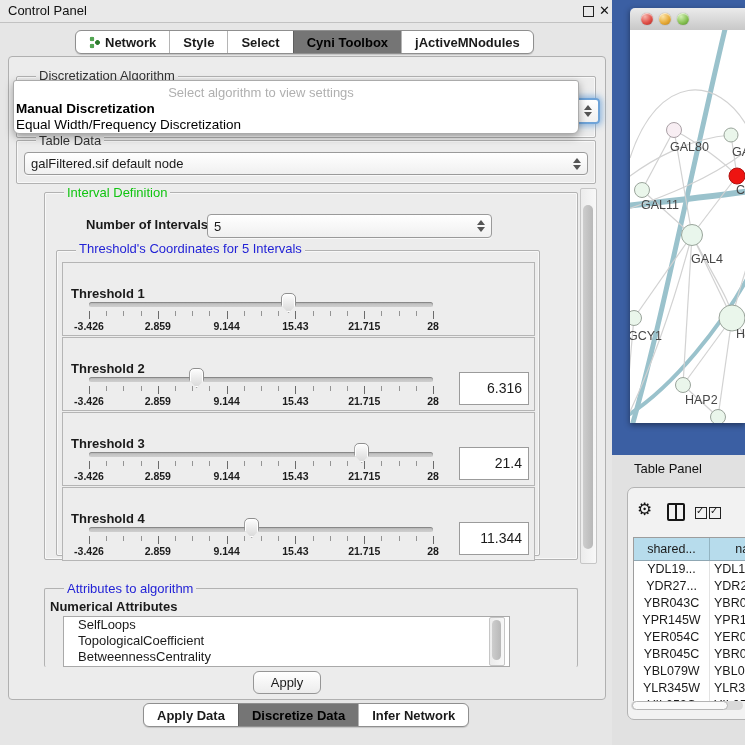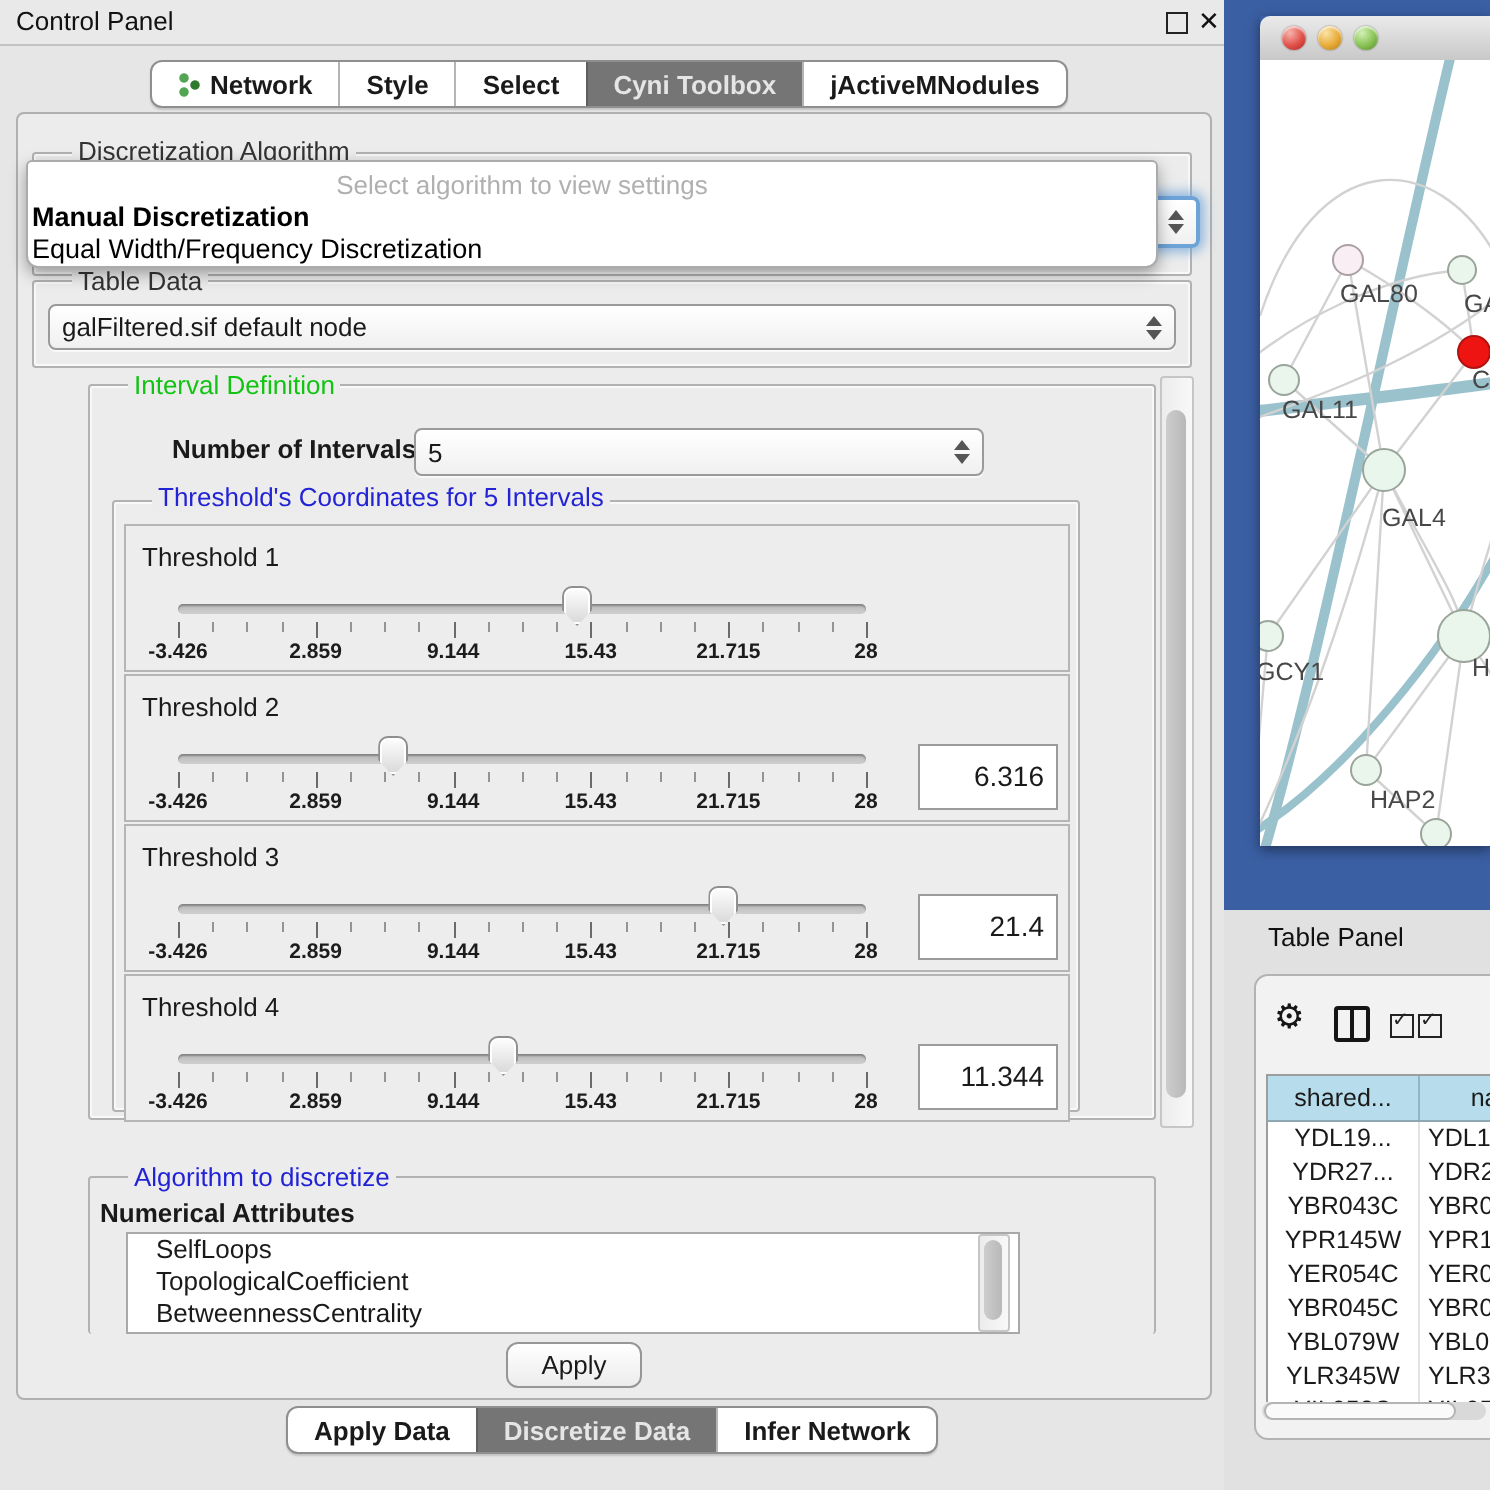--- a/index.html
+++ b/index.html
@@ -9,21 +9,21 @@
   .abs{position:absolute;}
   
   #cp-titlebar{left:0;top:0;width:612px;height:22px;background:#e9e9e9;border-bottom:1px solid #c2c2c2;}
   #cp-title{left:8px;top:3px;font-size:13px;color:#111;}
   #float-icon{left:583px;top:6px;width:9px;height:9px;border:1.5px solid #222;background:transparent;}
   #close-icon{left:599px;top:3px;font-size:13px;font-weight:bold;color:#111;}
   
   .tabstrip{display:flex;border:1px solid #8f8f8f;border-radius:6px;overflow:hidden;background:#fff;height:22px;box-shadow:0 1px 1px rgba(0,0,0,.15);}
   .tab{display:flex;align-items:center;gap:5px;padding:0 13px;font-size:13px;font-weight:600;color:#1a1a1a;border-left:1px solid #b5b5b5;white-space:nowrap;cursor:default;text-align:center;}
   .tab:first-child{border-left:none;}
-  .tab.sel{background:#757575;color:#e5e5e5;border-left-color:#5f5f5f;}
+  .tab.sel{background:#757575;color:#000000;border-left-color:#5f5f5f;}
   .net-icon{width:11px;height:13px;display:inline-block;
     background:
       radial-gradient(circle at 3px 3px,#53a553 2.1px,transparent 2.6px),
       radial-gradient(circle at 3px 10px,#53a553 2.1px,transparent 2.6px),
       radial-gradient(circle at 8.5px 6.5px,#2d7a2d 2.1px,transparent 2.6px);}
   #top-tabs{left:75px;top:30px;}
   #bottom-tabs{left:143px;top:703px;}
   
   #main-panel{left:8px;top:56px;width:596px;height:642px;background:#ececec;border:1px solid #b0b0b0;border-radius:4px;}
   .group{position:absolute;border:1px solid #b2b2b2;border-radius:2px;box-shadow:inset 0 0 0 1px #f8f8f8;}
@@ -41,21 +41,21 @@
   #popup{left:13px;top:80px;width:564px;height:52px;background:#fff;border:1px solid #ababab;border-radius:3px 3px 6px 6px;box-shadow:0 3px 8px rgba(0,0,0,.35);z-index:5;}
   #popup-hint{position:absolute;left:0;right:70px;top:4px;text-align:center;color:#b0b0b0;font-size:13px;}
   .popup-item{position:absolute;left:2px;font-size:13.5px;color:#000;white-space:nowrap;}
   
   .vscroll{position:absolute;background:linear-gradient(90deg,#ececec,#f8f8f8);border:1px solid #c6c6c6;border-radius:2px;}
   .vthumb{position:absolute;background:linear-gradient(90deg,#cdcdcd,#b8b8b8);border-radius:5px;}
   
   #num-label{left:86px;top:217px;font-size:13px;font-weight:bold;}
   #num-combo{left:207px;top:214px;width:271px;height:22px;}
   .thr-box{position:absolute;left:0;width:471px;height:72px;background:#ededed;border:1px solid #b5b5b5;}
-  .thr-label{position:absolute;left:8px;top:8px;font-size:13px;font-weight:normal;}
+  .thr-label{position:absolute;left:8px;top:23px;font-size:13px;font-weight:bold;}
   .slider{position:absolute;left:26px;top:28px;width:344px;height:42px;}
   .track{position:absolute;left:0;top:11px;width:344px;height:5px;border-radius:3px;background:linear-gradient(#b9b9b9,#cfcfcf);box-shadow:inset 0 1px 1px rgba(0,0,0,.3);}
   .handle{position:absolute;top:2px;width:13px;height:18px;background:linear-gradient(#fefefe,#d8d8d8);border:1px solid #8f8f8f;border-radius:5px 5px 2px 2px;clip-path:polygon(0 0,100% 0,100% 60%,50% 100%,0 60%);box-shadow:inset 0 0 0 1px #fff;}
   .tick{position:absolute;width:1px;background:#6b6b6b;top:20px;}
   .tick.major{height:8px;}
   .tick.minor{height:5px;background:#949494;}
   .ticklabel{position:absolute;top:29px;width:46px;text-align:center;font-size:10.5px;font-weight:bold;color:#1c1c1c;}
   .valuebox{position:absolute;left:396px;top:34px;width:62px;height:31px;background:#fff;border:1px solid #9b9b9b;font-size:14px;text-align:right;line-height:31px;padding-right:6px;}
   
   #attr-subtitle{left:50px;top:599px;font-size:13px;font-weight:bold;}
@@ -292,21 +292,21 @@
         </div>
         <div class="valuebox">11.344</div>
       </div>
     </div>
 
   <div class="vscroll" style="left:580px;top:188px;width:15px;height:374px;">
     <div class="vthumb" style="left:2px;top:16px;width:10px;height:344px;"></div>
   </div>
 
   <div class="group" style="left:44px;top:588px;width:532px;height:78px;border-bottom:none;box-shadow:none;"></div>
-  <div class="group-title gt-blue abs" style="left:52px;top:581px;">Algorithm to discretize</div>
+  <div class="group-title gt-blue abs" style="left:52px;top:581px;">Attributes to algorithm</div>
   <div class="abs" id="attr-subtitle">Numerical Attributes</div>
   <div class="abs" id="attr-list">
       <div class="attr-item">SelfLoops</div>
       <div class="attr-item">TopologicalCoefficient</div>
       <div class="attr-item">BetweennessCentrality</div>
     </div>
   <div class="vscroll abs" id="attr-vscroll">
     <div class="vthumb" id="attr-vthumb"></div>
   </div>
 

